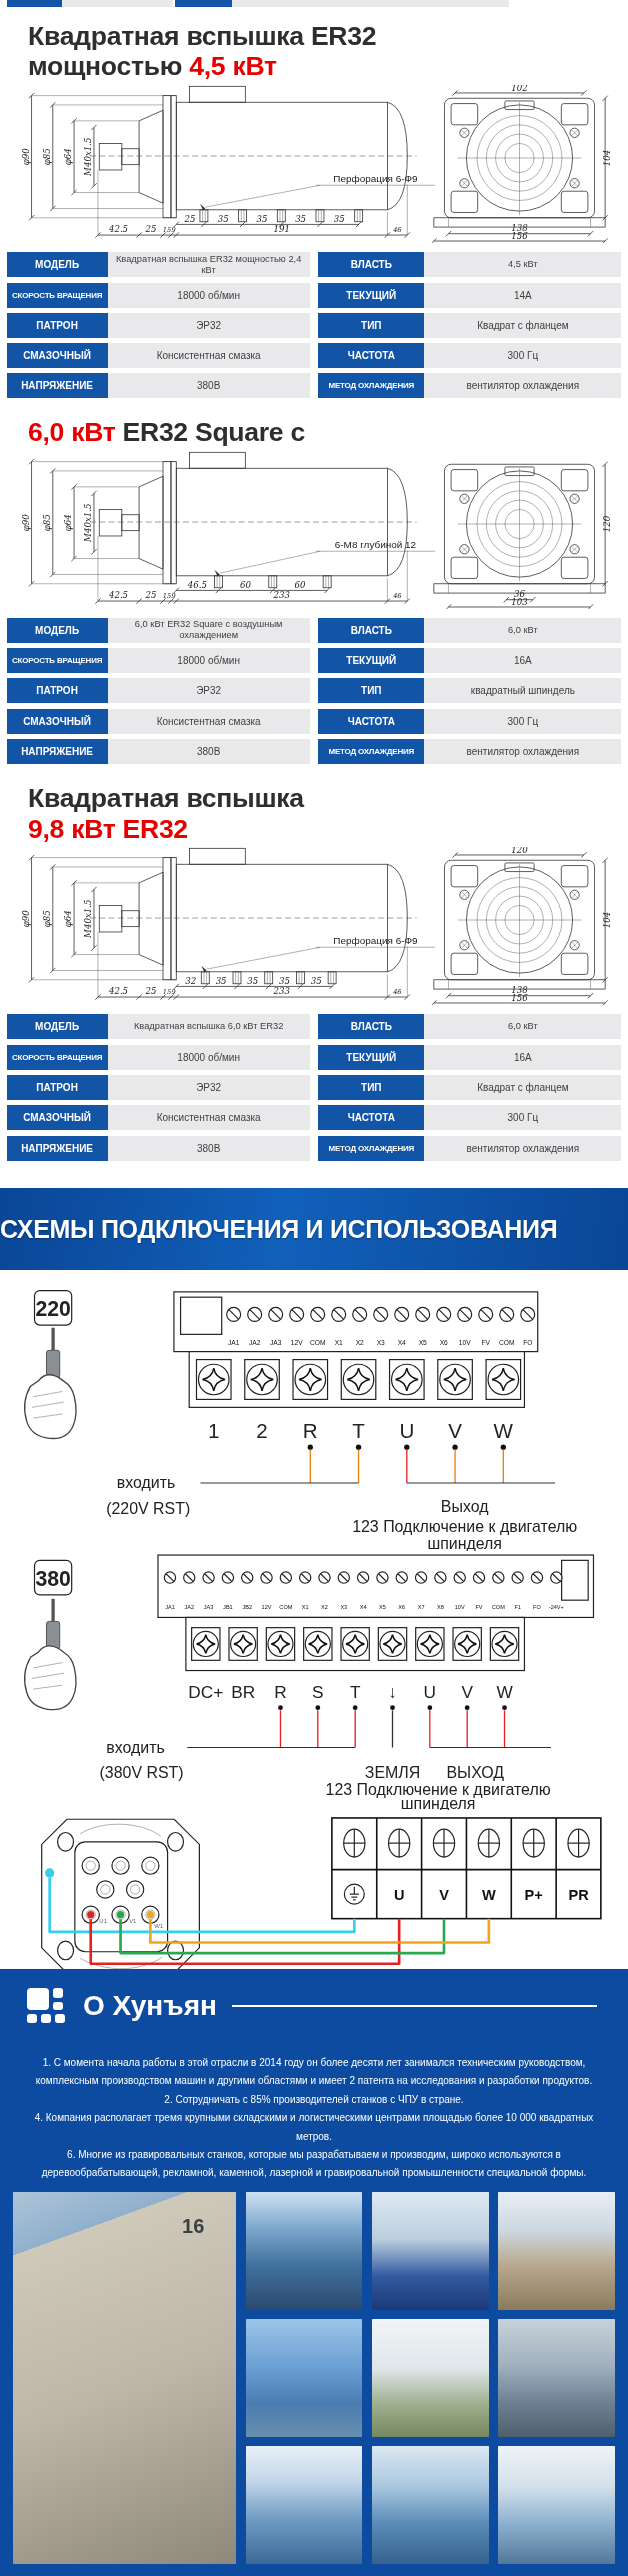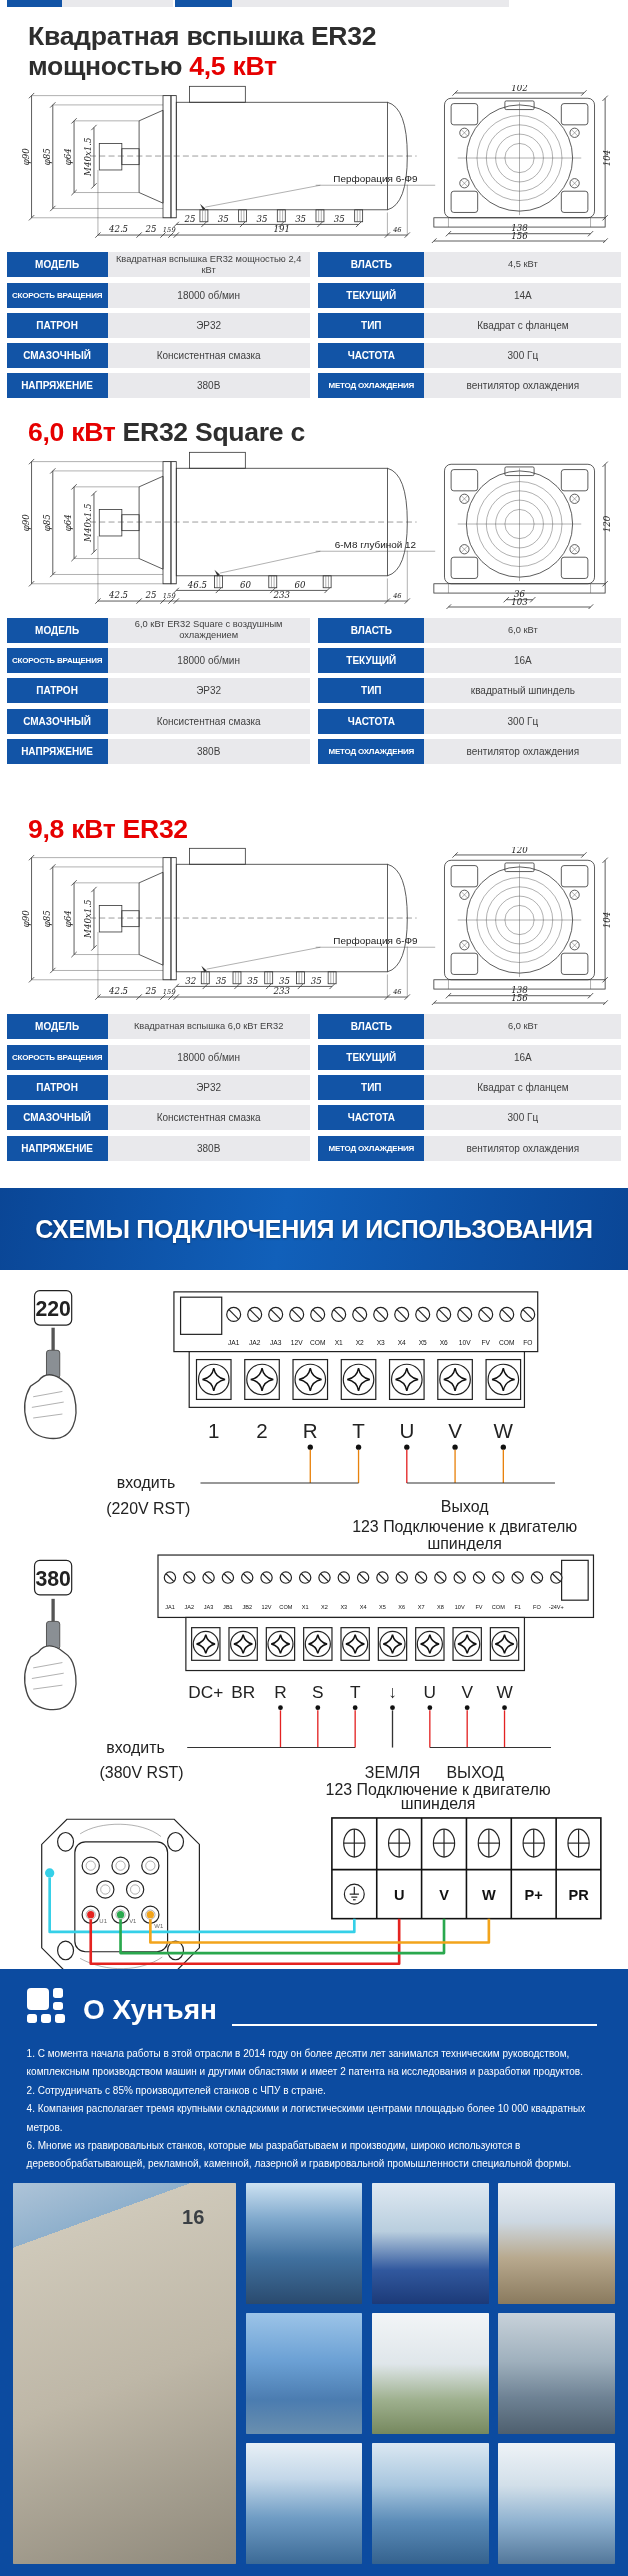--- a/index.html
+++ b/index.html
@@ -45,38 +45,38 @@
   .spec-label{width:101px;background:#1254a6;color:#fff;font-weight:bold;font-size:10px;
               display:flex;align-items:center;justify-content:center;min-height:25px;
               text-align:center;flex-shrink:0;}
   .spec-col.right .spec-label{width:106px;}
   .spec-label.sm{font-size:8px;letter-spacing:-0.2px;}
   .spec-value{flex:1;background:#e9e9ec;color:#3f3f3f;font-size:10px;display:flex;
               align-items:center;justify-content:center;text-align:center;padding:0 4px;}
   .spec-value.first{font-size:9.3px;line-height:1.2;}
   
   .banner{margin-top:22.6px;height:82px;background:linear-gradient(100deg,#0a4696 0%,#1160ba 45%,#0a4696 100%);
-          display:flex;align-items:center;justify-content:center;}
+          display:flex;align-items:center;}
   .banner div{color:#fff;font-weight:bold;font-size:25px;letter-spacing:-0.3px;
               text-shadow:0 1.3px 2px rgba(0,0,0,.35);white-space:nowrap;}
   
   .wblock{width:628px;text-align:right;}
   .wblock svg{width:100%;height:100%;display:block;}
   #w220{height:266px;margin-top:14.6px;}
   #w380{height:259px;}
   #wconn{height:159px;}
   
   .company{height:607px;background:#0c4ba0;box-sizing:border-box;display:flex;flex-direction:column;}
   .about{padding:16px 26.6px 2.7px;}
-  .about-head{display:flex;align-items:flex-end;}
+  .about-head{display:flex;align-items:center;}
   .logo{position:relative;width:43px;height:41px;flex-shrink:0;}
   .logo div{position:absolute;background:#fff;border-radius:2.7px;}
   .about-title{color:#fff;font-size:28px;font-weight:bold;margin:0 0 0 13.3px;white-space:nowrap;}
   .about-rule{flex:1;height:2px;background:#fff;margin-left:14.6px;margin-right:4px;}
-  .about-items{margin-top:19px;color:#fff;font-size:10px;line-height:1.84;}
+  .about-items{margin-top:28px;color:#fff;font-size:10px;line-height:1.84;text-align:center;}
   .about-items p{margin:0;}
   
   .photos{flex:1;display:flex;gap:9.3px;padding:6.6px 13.3px 12px;min-height:0;box-sizing:border-box;}
   .photo-main{width:223px;position:relative;flex-shrink:0;}
   .bnum{position:absolute;top:22.6px;right:32px;color:#3a3f44;font-size:20px;font-weight:bold;}
   .photo-grid{flex:1;display:grid;grid-template-columns:repeat(3,1fr);grid-template-rows:repeat(3,1fr);gap:9.3px;}
   .ph{border-radius:0.7px;}
   .p1{background:linear-gradient(160deg,#aec4d8 0%,#8fb0cc 14%,#cfc9ba 14%,#beb7a7 52%,#8f897b 100%);}
   .p2{background:linear-gradient(180deg,#cde2f2 0%,#7fa8cc 30%,#41719f 62%,#2a4a6e 100%);}
   .p3{background:linear-gradient(180deg,#dfe9f2 0%,#b9cede 40%,#31589e 72%,#1c3a78 100%);}
@@ -436,21 +436,21 @@
           <div class="spec-value">300 Гц</div>
         </div>
         <div class="spec-row">
           <div class="spec-label sm">МЕТОД ОХЛАЖДЕНИЯ</div>
           <div class="spec-value">вентилятор охлаждения</div>
         </div>
       </div>
   </div>
 
   <div class="sec-title">
-    <span class="red"></span><span></span><br>
+    <span>Квадратная вспышка</span><span class="red"></span><span></span><br>
     <span></span><span class="red">9,8 кВт ER32</span><span></span>
   </div>
   <div class="drawing" id="d3"><svg viewBox="0 0 890 238" preserveAspectRatio="xMidYMid meet">
         <g>
           <line x1="20" y1="16" x2="20" y2="200" class="ln"></line>
           <line x1="16" y1="20" x2="24" y2="12" class="ln"></line>
           <line x1="16" y1="204" x2="24" y2="196" class="ln"></line>
           <text x="16" y="108" class="dimt" text-anchor="middle" transform="rotate(-90 16 108)">φ90</text>
           <line x1="52" y1="30" x2="52" y2="186" class="ln"></line>
           <line x1="48" y1="34" x2="56" y2="26" class="ln"></line>

